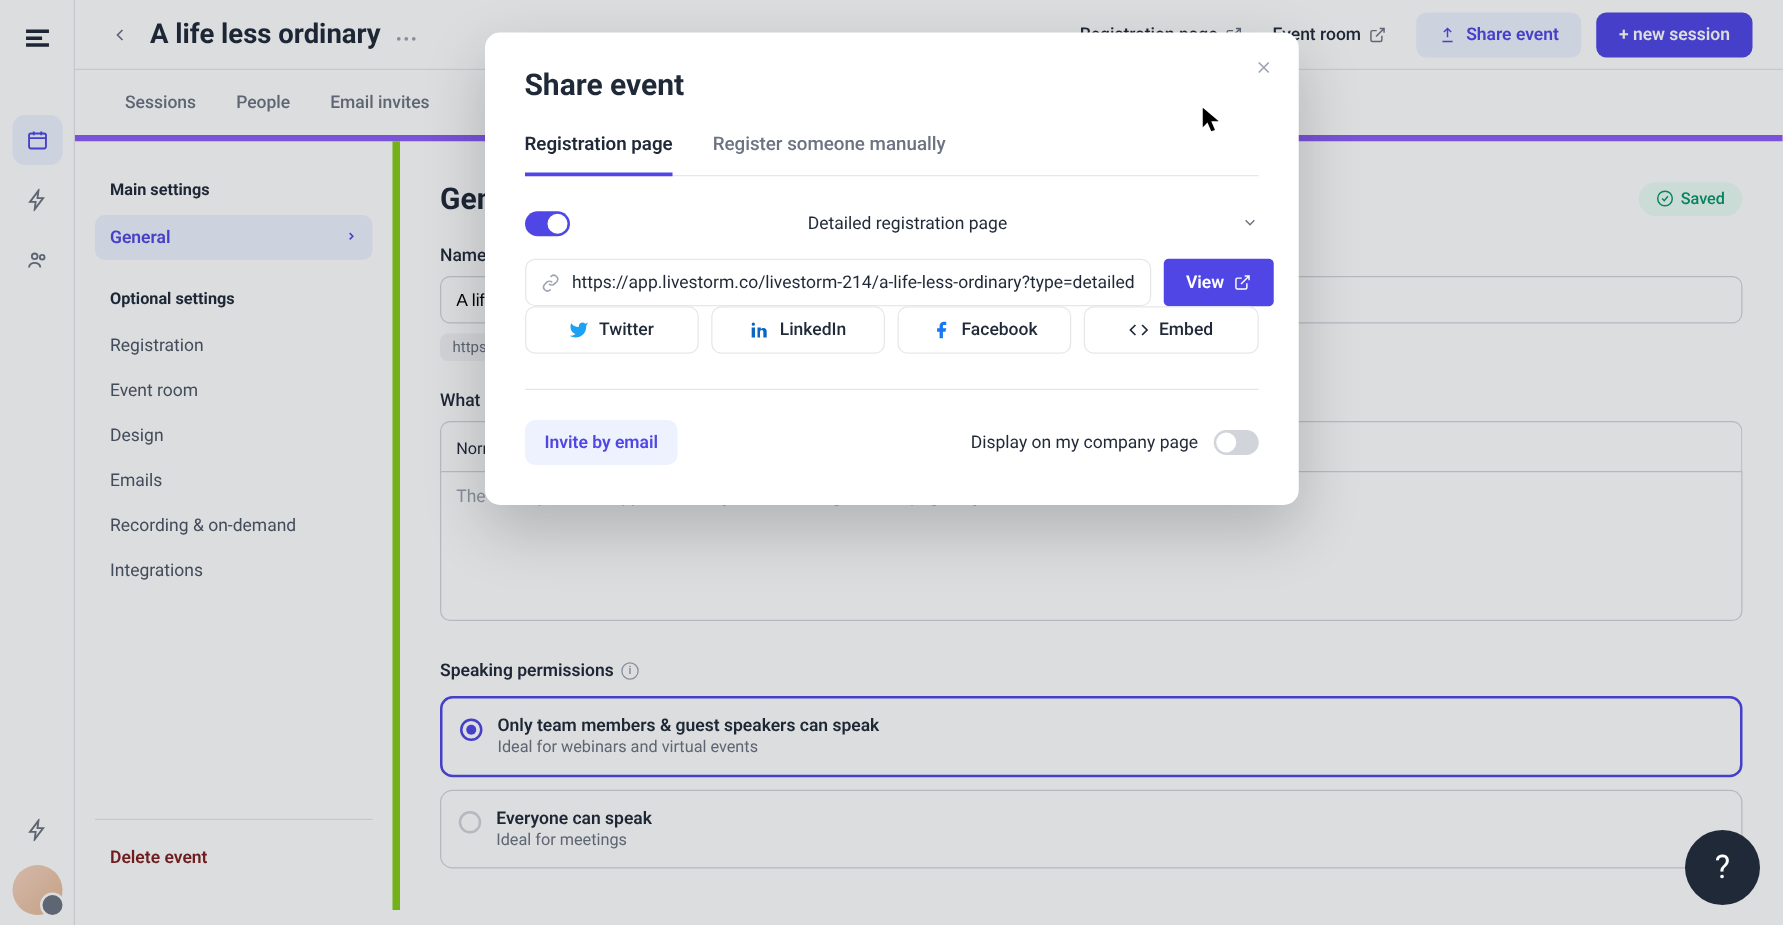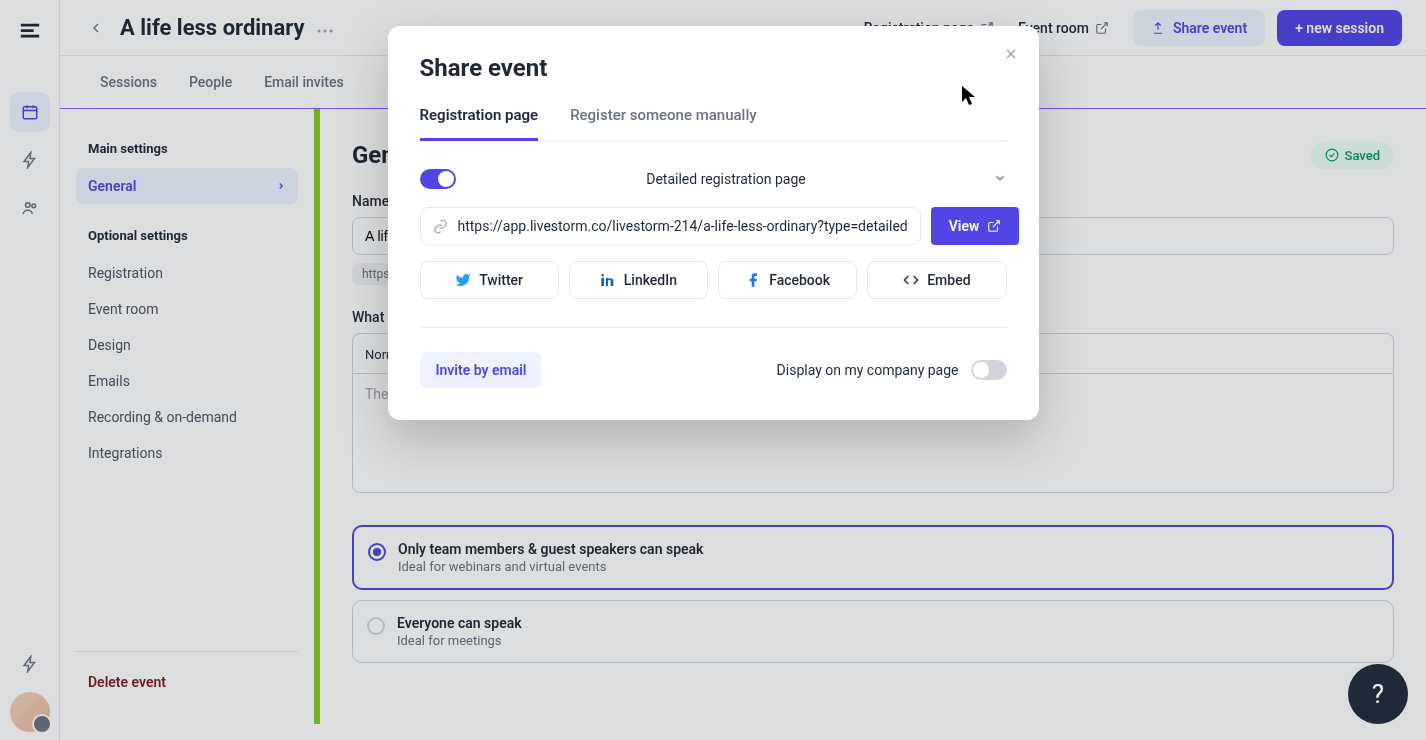--- a/index.html
+++ b/index.html
@@ -20,21 +20,21 @@
     .top-header { height: 56px; display: flex; align-items: center; padding: 0 24px; border-bottom: 1px solid #e5e7eb; }
     .back-btn { width: 24px; height: 24px; display: flex; align-items: center; justify-content: center; cursor: pointer; margin-right: 12px; }
     .page-title { font-size: 22px; font-weight: 700; color: #1f2937; }
     .title-menu { margin-left: 12px; cursor: pointer; color: #9ca3af; }
     .header-spacer { flex: 1; }
     .header-link { display: flex; align-items: center; gap: 6px; color: #1f2937; font-size: 14px; font-weight: 500; margin-right: 24px; cursor: pointer; }
     .header-btn { padding: 10px 18px; border-radius: 8px; font-size: 14px; font-weight: 600; cursor: pointer; display: flex; align-items: center; gap: 8px; }
     .header-btn.share { background: #eef2ff; color: #4f46e5; margin-right: 12px; }
     .header-btn.primary { background: #4f46e5; color: #fff; }
     
-    .tabs-row { display: flex; gap: 32px; padding: 0 40px; border-bottom: 1px solid #8b5cf6; }
+    .tabs-row { display: flex; gap: 32px; padding: 0 40px; border-bottom: 5px solid #8b5cf6; }
     .tab { padding: 18px 0; font-size: 14px; font-weight: 500; color: #6b7280; cursor: pointer; }
     
     .content-row { display: flex; height: calc(100% - 125px); }
     
     .settings-sidebar { width: 260px; padding: 24px 16px; border-right: 6px solid #84cc16; display: flex; flex-direction: column; }
     .sb-heading { font-size: 13px; font-weight: 700; color: #1f2937; padding: 8px 12px; margin-bottom: 4px; }
     .sb-item { padding: 10px 12px; border-radius: 8px; font-size: 14px; color: #4b5563; cursor: pointer; display: flex; align-items: center; justify-content: space-between; }
     .sb-item.active { background: #eef2ff; color: #4f46e5; font-weight: 600; }
     .sb-item .chev { color: #4f46e5; }
     .sb-spacer { flex: 1; }
@@ -75,21 +75,21 @@
     .modal-tab.active { color: #1f2937; font-weight: 600; border-bottom-color: #4f46e5; }
     
     .toggle-row { display: flex; align-items: center; gap: 12px; margin-bottom: 18px; }
     .toggle { width: 36px; height: 20px; background: #4f46e5; border-radius: 10px; position: relative; cursor: pointer; }
     .toggle.off { background: #d1d5db; }
     .toggle::after { content: ''; position: absolute; width: 16px; height: 16px; background: #fff; border-radius: 50%; top: 2px; right: 2px; }
     .toggle.off::after { right: auto; left: 2px; }
     .toggle-label { font-size: 14px; color: #1f2937; flex: 1; text-align: center; }
     .chev-down { color: #6b7280; margin-left: -4px; }
     
-    .url-row { display: flex; gap: 10px; margin-bottom: 16px; }
+    .url-row { display: flex; gap: 10px; }
     .url-box { flex: 1; display: flex; align-items: center; gap: 10px; border: 1px solid #e5e7eb; border-radius: 8px; padding: 10px 12px; background: #fff; }
     .link-ic { color: #9ca3af; flex-shrink: 0; }
     .url-text { font-size: 14px; color: #1f2937; white-space: nowrap; overflow: hidden; }
     .view-btn { background: #4f46e5; color: #fff; padding: 10px 18px; border-radius: 4px; font-size: 14px; font-weight: 600; display: flex; align-items: center; gap: 8px; cursor: pointer; }
     
     .social-row { display: flex; gap: 10px; margin-bottom: 28px; }
     .social-btn { flex: 1; border: 1px solid #e5e7eb; border-radius: 8px; padding: 10px; display: flex; align-items: center; justify-content: center; gap: 8px; font-size: 14px; font-weight: 500; color: #1f2937; cursor: pointer; }
     .social-btn svg { width: 16px; height: 16px; }
     
     .modal-divider { height: 1px; background: #e5e7eb; margin-bottom: 24px; }
@@ -222,20 +222,24 @@
       <label class="form-label">Name</label>
       <input class="form-input" value="A life less ordinary" style="">
       <div class="url-chip">https://app.livestorm.co/livestorm-214/a-life-less-ordinary</div>
       
       <label class="form-label">What is your event about?</label>
       <div class="rich-toolbar">
         <span class="tb-txt">Normal</span>
       </div>
       <div class="rich-body">The description will appear to everyone on the registration page of your event.</div>
       
+      <div class="section-title">
+        <span>Speaking permissions</span>
+        <span class="info-dot">i</span>
+      </div>
       
       <div class="radio-card selected">
         <div class="radio-dot"></div>
         <div>
           <div class="radio-title">Only team members &amp; guest speakers can speak</div>
           <div class="radio-sub">Ideal for webinars and virtual events</div>
         </div>
       </div>
       <div class="radio-card">
         <div class="radio-dot"></div>

